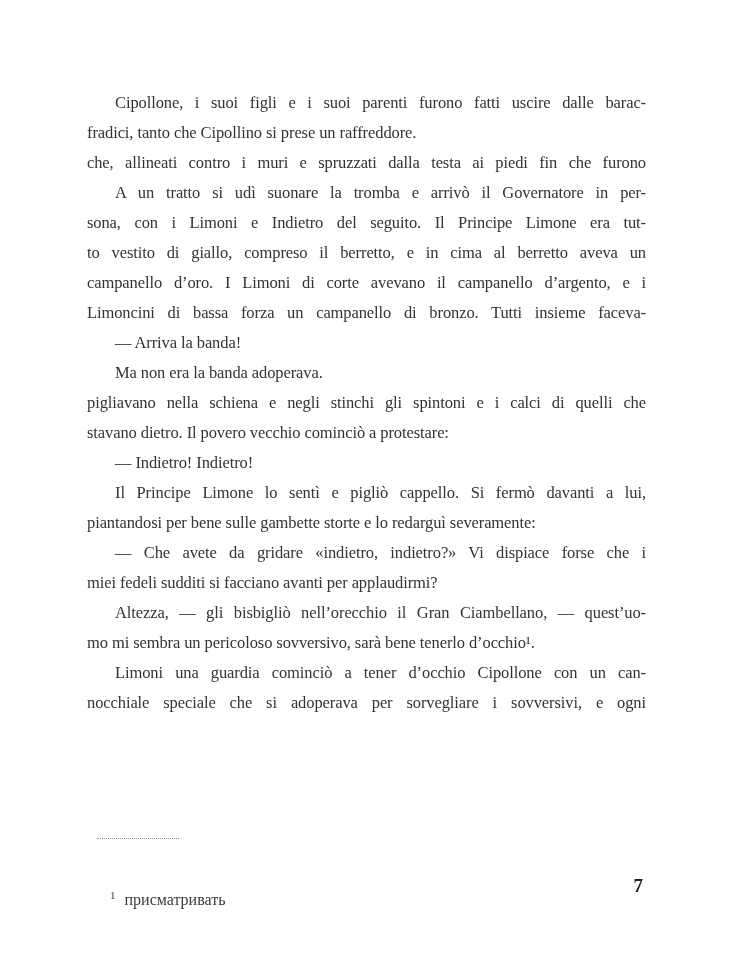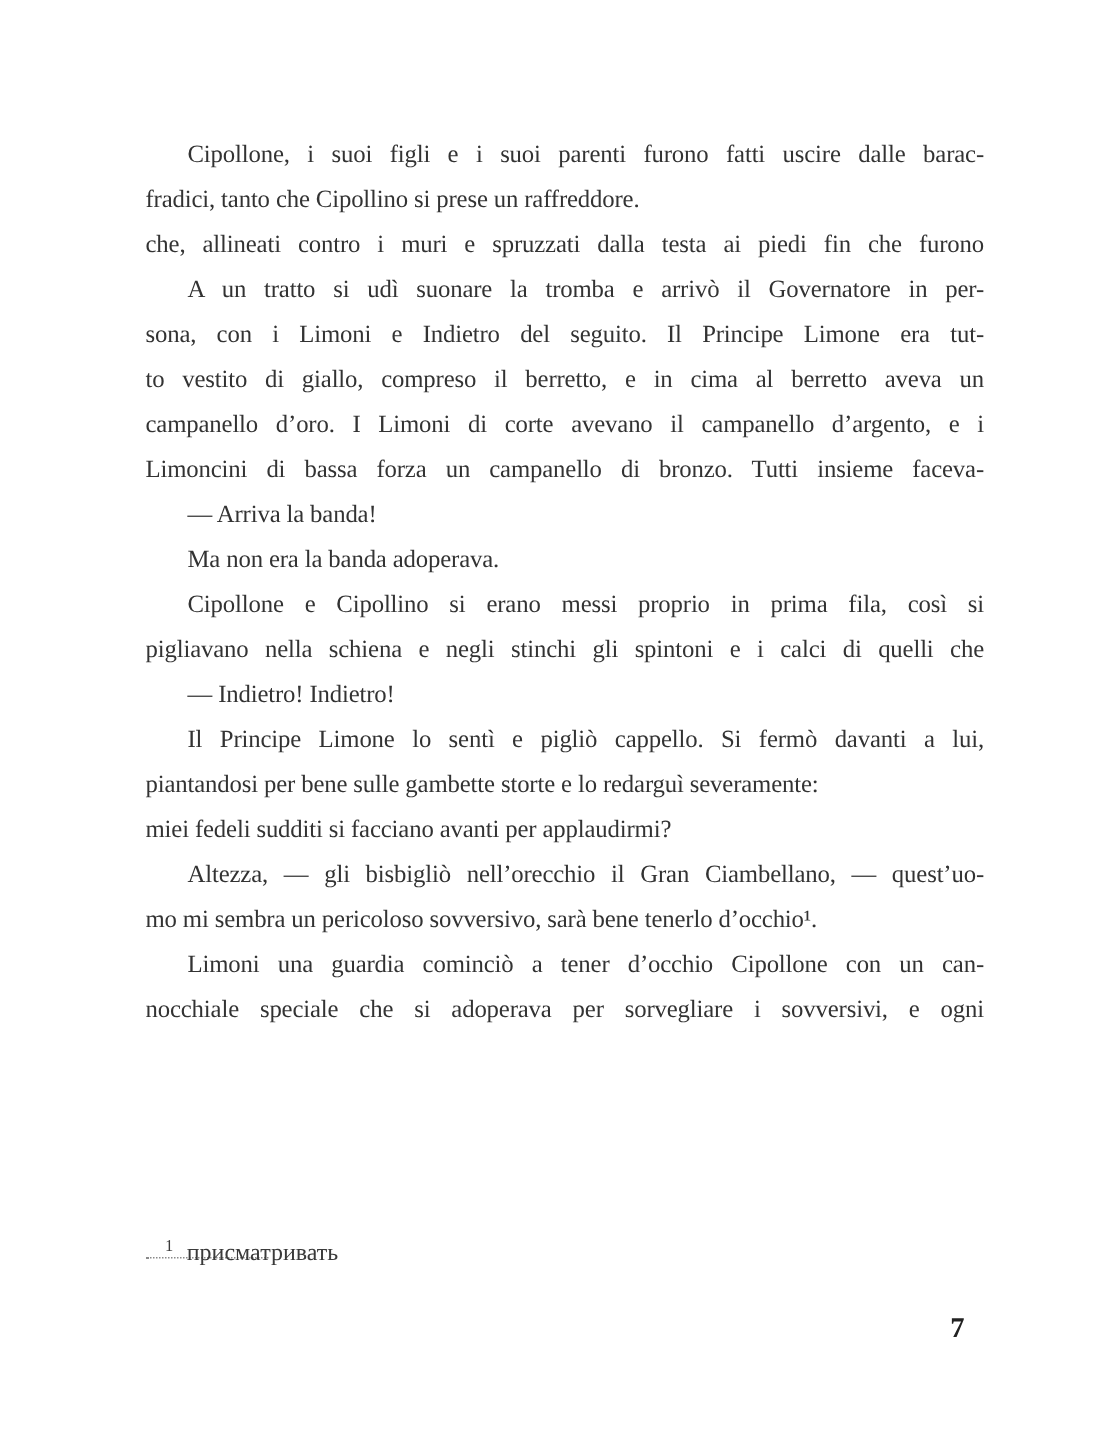--- a/index.html
+++ b/index.html
@@ -11,21 +11,21 @@
     position: relative;
     width: 742px;
     height: 970px;
     background: #ffffff;
     font-family: "Liberation Serif", "DejaVu Serif", serif;
     color: #333333;
     overflow: hidden;
   }
   .body-text {
     position: absolute;
-    left: 97px;
+    left: 87px;
     top: 88px;
     width: 559px;
   }
   .para { margin: 0; padding: 0; }
   .line {
     font-size: 16.5px;
     letter-spacing: -0.1px;
     line-height: 30px;
     height: 30px;
     overflow: hidden;
@@ -39,21 +39,21 @@
     position: absolute;
     left: 97px;
     top: 838px;
     width: 82px;
     height: 0;
     border-top: 1px dotted #8a8a8a;
   }
   .footnote-line {
     position: absolute;
     left: 97px;
-    top: 819px;
+    top: 883px;
     width: 559px;
     font-size: 16px;
     line-height: 24px;
     color: #3a3a3a;
     padding-left: 0;
   }
   .footnote-line sup {
     font-size: 11px;
     margin-left: 13px;
     margin-right: 9px;
@@ -86,31 +86,32 @@
         <div class="line">campanello d’oro. I Limoni di corte avevano il campanello d’argento, e i</div>
         <div class="line">Limoncini di bassa forza un campanello di bronzo. Tutti insieme faceva-</div>
       </div>
       <div class="para">
         <div class="line first plast">— Arriva la banda!</div>
       </div>
       <div class="para">
         <div class="line first plast">Ma non era la banda adoperava.</div>
       </div>
       <div class="para">
-        <div class="line first">Cipollone e Cipollino si erano messi proprio in prima fila, così si</div>
         <div class="line">pigliavano nella schiena e negli stinchi gli spintoni e i calci di quelli che</div>
+        <div class="line plast">stavano dietro. Il povero vecchio cominciò a protestare:</div>
       </div>
       <div class="para">
         <div class="line first plast">— Indietro! Indietro!</div>
       </div>
       <div class="para">
         <div class="line first">Il Principe Limone lo sentì e pigliò cappello. Si fermò davanti a lui,</div>
         <div class="line plast">piantandosi per bene sulle gambette storte e lo redarguì severamente:</div>
       </div>
       <div class="para">
+        <div class="line first">— Che avete da gridare «indietro, indietro?» Vi dispiace forse che i</div>
         <div class="line plast">miei fedeli sudditi si facciano avanti per applaudirmi?</div>
       </div>
       <div class="para">
         <div class="line first">Altezza, — gli bisbigliò nell’orecchio il Gran Ciambellano, — quest’uo-</div>
         <div class="line plast">mo mi sembra un pericoloso sovversivo, sarà bene tenerlo d’occhio¹.</div>
       </div>
       <div class="para">
         <div class="line first">Limoni una guardia cominciò a tener d’occhio Cipollone con un can-</div>
         <div class="line">nocchiale speciale che si adoperava per sorvegliare i sovversivi, e ogni</div>
       </div>

